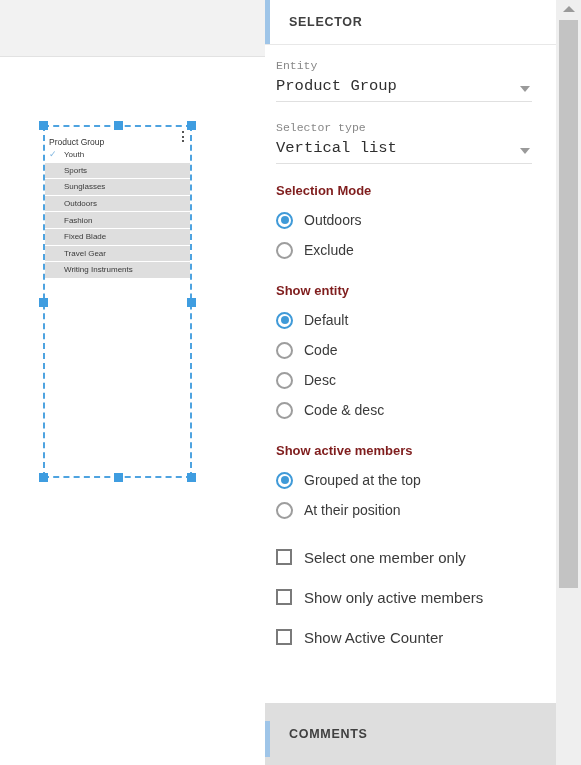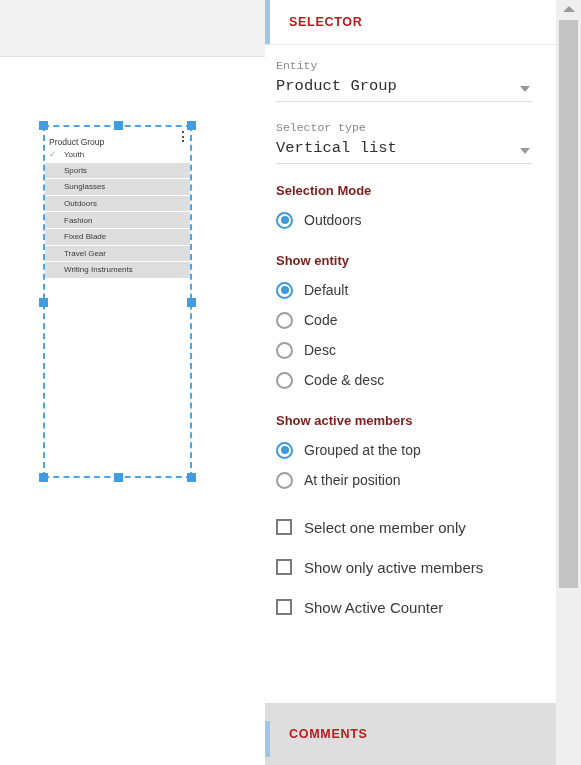--- a/index.html
+++ b/index.html
@@ -175,21 +175,21 @@
     left: 0;
     top: 0;
     width: 5px;
     height: 44px;
     background: #9fc5e8;
   }
   .section-title {
     font-size: 12.5px;
     font-weight: bold;
     letter-spacing: 0.7px;
-    color: #b91c1c;
+    color: #404040;
     padding-left: 24px;
   }
 
   #selector-body {
     padding: 14px 24px 0 11px;
   }
 
   .field {
     margin-bottom: 19px;
     padding-left: 0px;
@@ -413,20 +413,24 @@
             <span class="caret"></span>
           </div>
         </div>
 
         <div class="group">
           <div class="group-title">Selection Mode</div>
           <div class="opt-row">
             <span class="radio checked"></span>
             <span class="opt-label">Outdoors</span>
           </div>
+          <div class="opt-row">
+            <span class="radio"></span>
+            <span class="opt-label">Exclude</span>
+          </div>
         </div>
 
         <div class="group">
           <div class="group-title">Show entity</div>
           <div class="opt-row">
             <span class="radio checked"></span>
             <span class="opt-label">Default</span>
           </div>
           <div class="opt-row">
             <span class="radio"></span>

